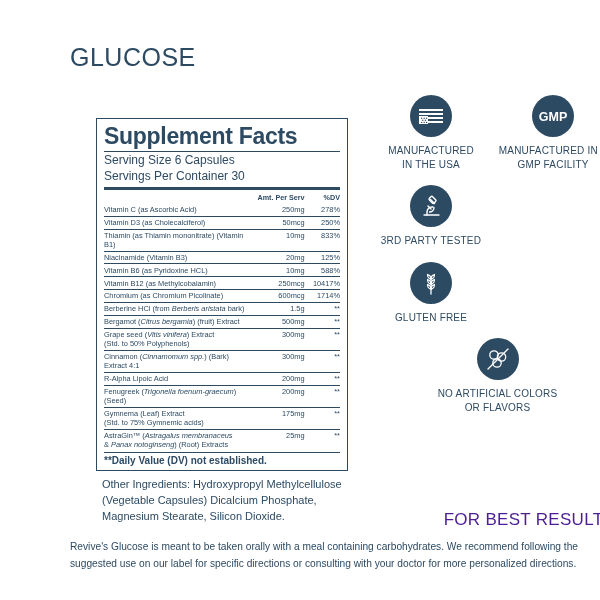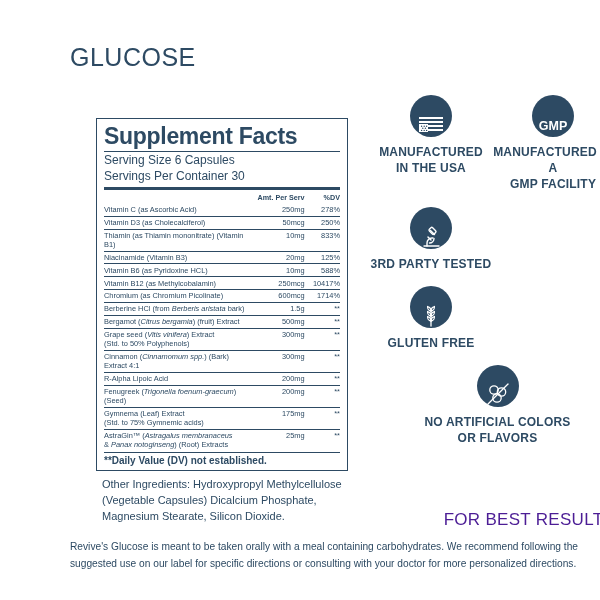--- a/index.html
+++ b/index.html
@@ -57,26 +57,26 @@
 
   
   .badges { position:absolute; left:330px; top:95px; width:255px; }
   .badge-row { display:flex; justify-content:flex-start; }
   .badge {
     width: 122px; text-align:center; margin-bottom: 14px;
   }
   .badge .circle {
     width: 42px; height: 42px; border-radius:50%;
     background:#2d4a63; margin: 0 auto 7px auto;
-    display:flex; align-items:flex-end; justify-content:center;
+    display:flex; align-items:center; justify-content:center;
     color:#fff;
   }
   .badge .circle svg { display:block; }
   .badge .label {
-    font-size: 12px; font-weight:700; line-height:1.35;
+    font-size: 10px; font-weight:400; line-height:1.35;
     letter-spacing:0.2px; color:#2d4a63; white-space:pre-line;
   }
   .badge-single { width:100%; text-align:center; }
 
   
   .footer { position:absolute; left:30px; top:510px; width:545px; }
   .footer h2 {
     margin:0 0 9px 0; font-size: 17px; font-weight:400;
     letter-spacing:0.3px; color:#4c1d95;text-align:right;
   }

